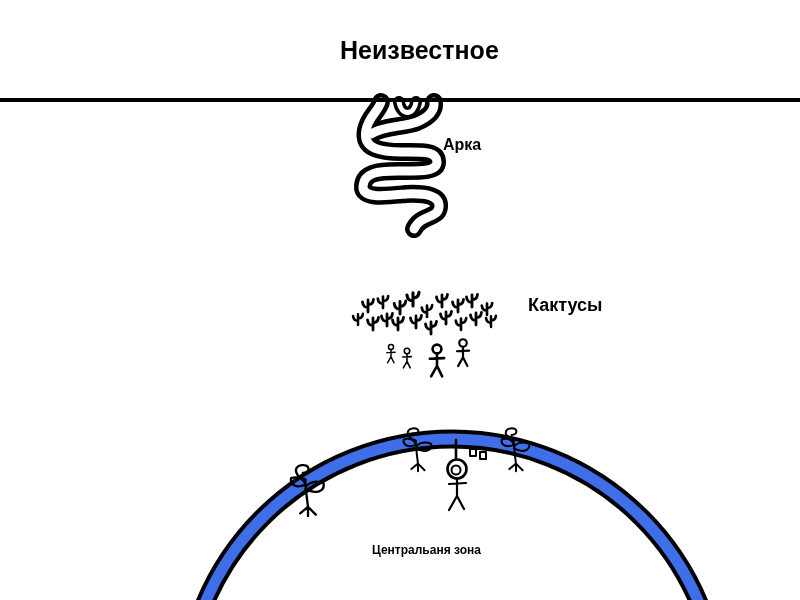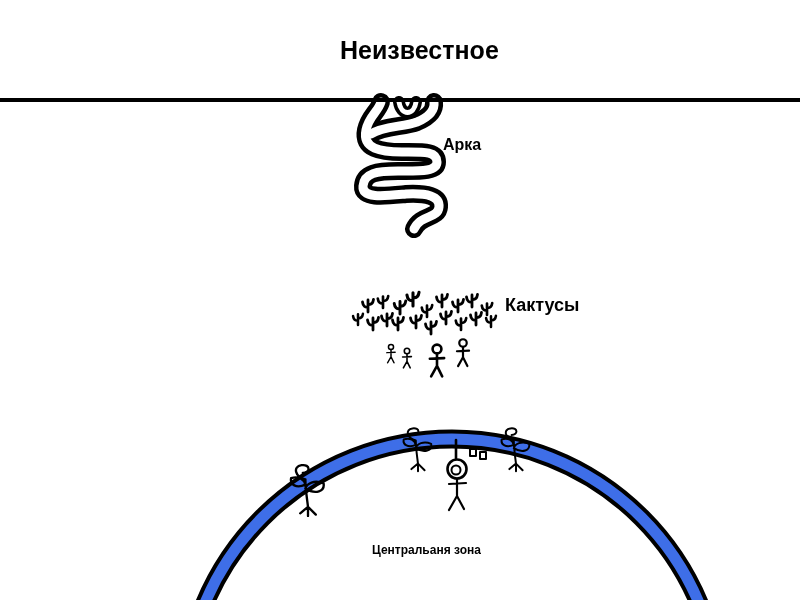--- a/index.html
+++ b/index.html
@@ -14,21 +14,21 @@
   .map-label{
     position:absolute;
     font-weight:bold;
     color:#000;
     white-space:nowrap;
     letter-spacing:0px;
     line-height:1;
   }
   .lbl-title{left:340px;top:38px;font-size:25px;}
   .lbl-arch{left:443px;top:105px;font-size:16px;margin-top:32px;}
-  .lbl-cacti{left:505px;top:296px;font-size:18px;}
+  .lbl-cacti{left:528px;top:296px;font-size:18px;}
   .lbl-zone{left:372px;top:544px;font-size:12px;}
   
   .ink{stroke:#000;fill:none;stroke-linecap:round;stroke-linejoin:round;}
   .white{stroke:#fff;fill:none;stroke-linecap:round;stroke-linejoin:round;}
 </style>
 </head>
 <body>
 
 <div class="canvas">
 

